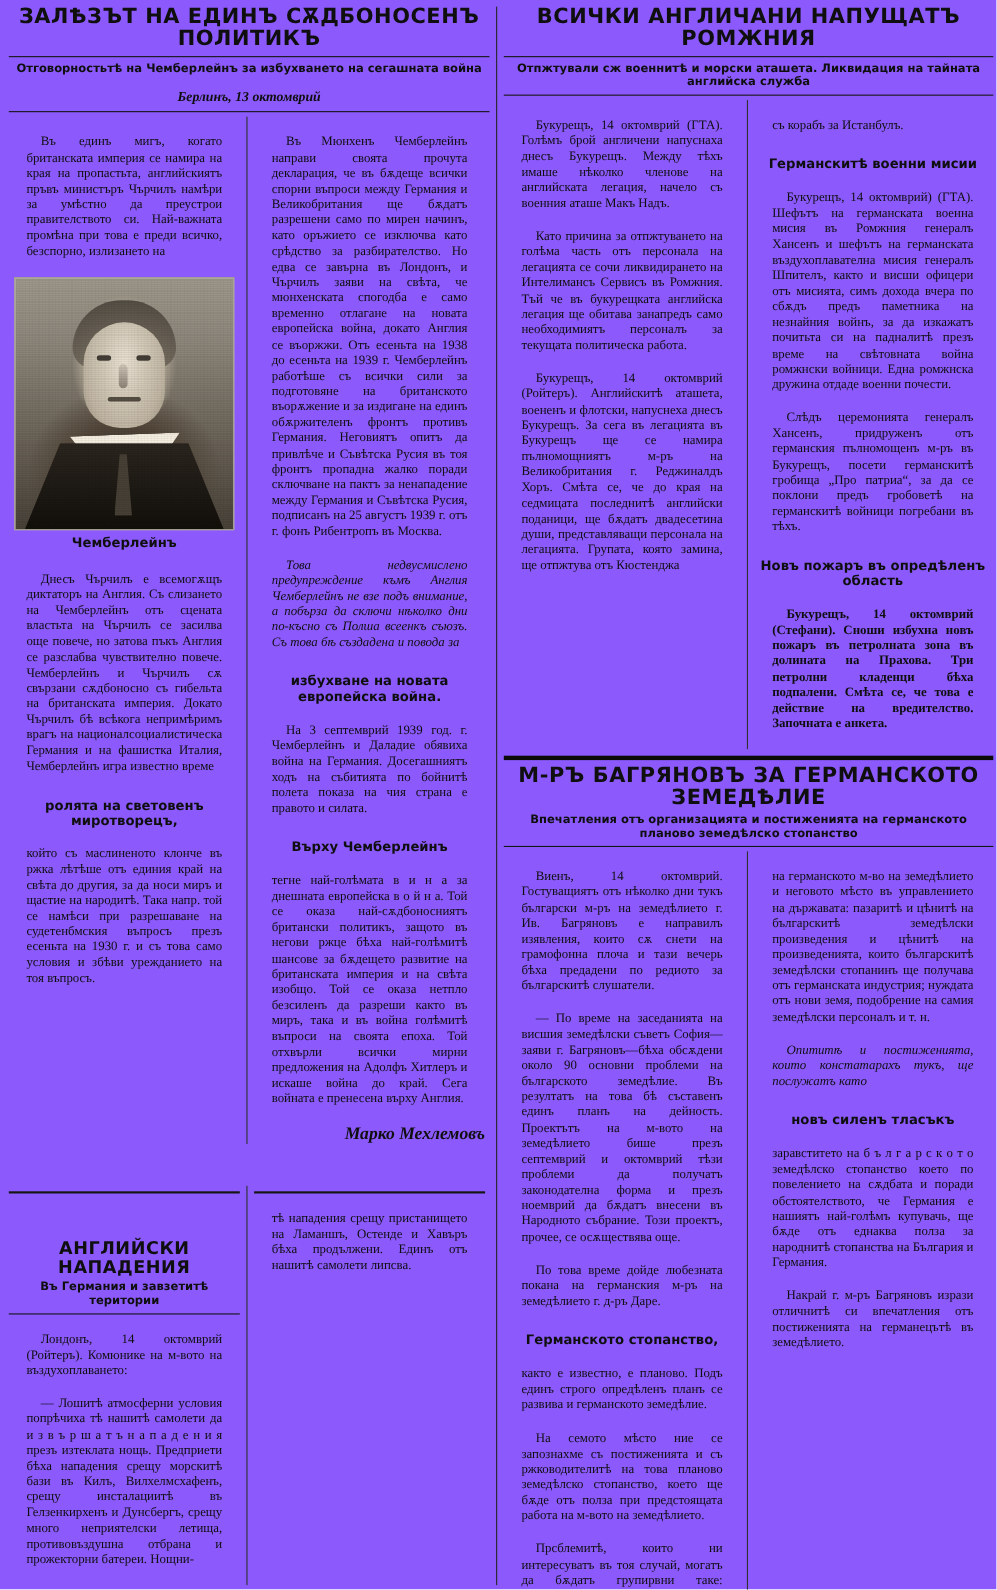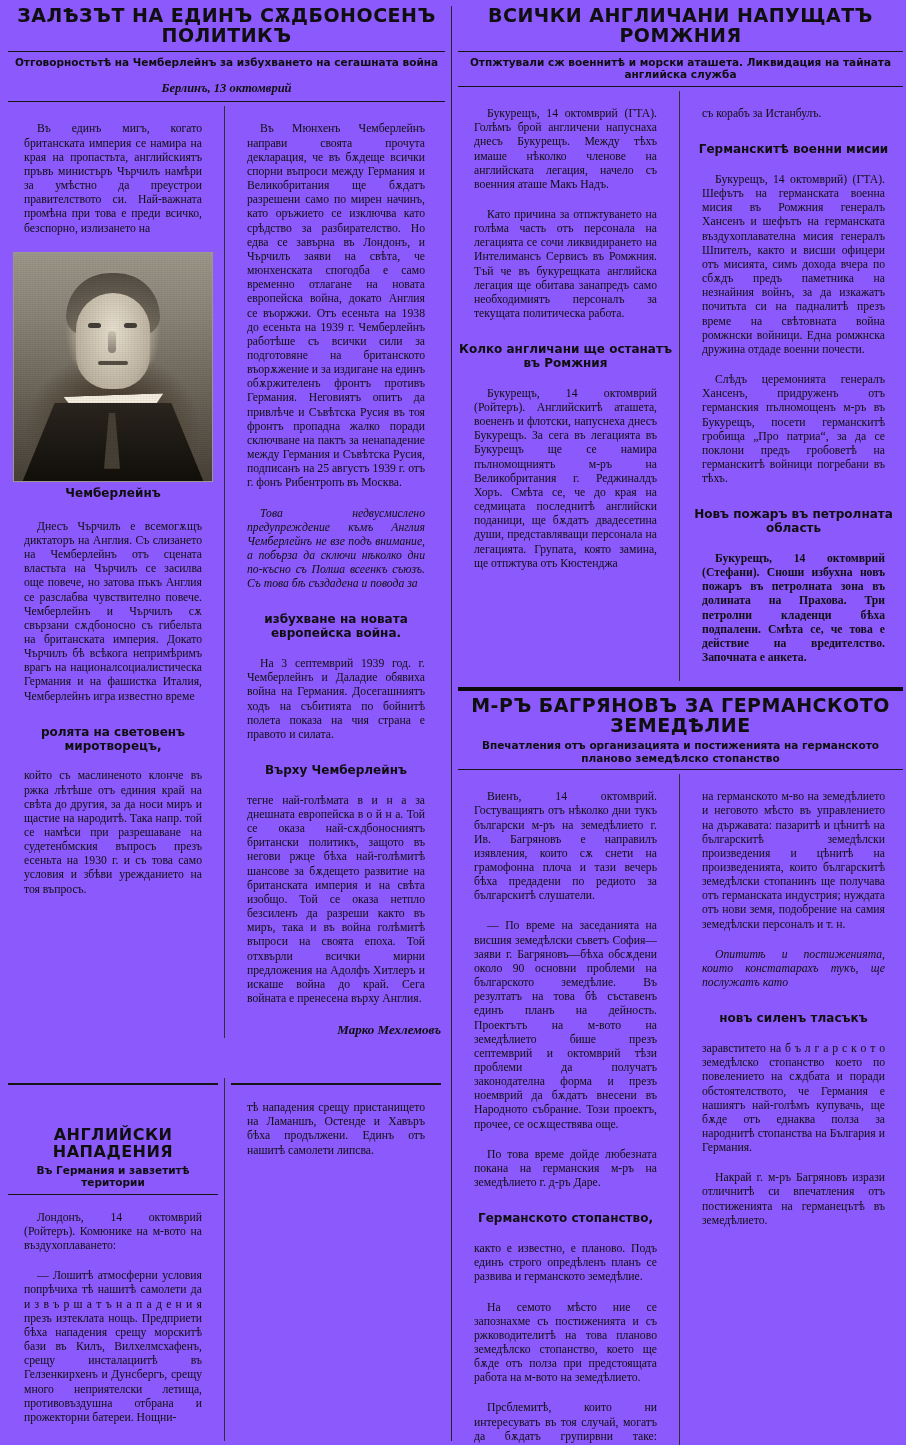--- a/index.html
+++ b/index.html
@@ -68,21 +68,21 @@
     font-weight: bold;
     font-size: 12px;
     text-align: center;
     line-height: 1.15;
     margin: 22px 0 3px 0;
   }
   .sig {
     text-align: right;
     font-style: italic;
     font-weight: bold;
-    font-size: 13px;
+    font-size: 16px;
     margin-top: 4px;
   }
   .rule {
     border: 0;
     border-top: 2px solid #1a1a1a;
     margin: 5px 0 4px 0;
   }
   .rule.thin { border-top: 1px solid #1a1a1a; }
   .rule.dbl {
     border: 0;
@@ -268,30 +268,29 @@
       <div>
         <div class="hl">Всички англичани напущатъ Ромжния</div>
         <hr class="rule thin">
         <div class="subhl">Отпжтували сж военнитѣ и морски аташета. Ликвидация на тайната английска служба</div>
         <hr class="rule thin">
 
         <div class="two">
           <div class="c" style="flex:0 0 215px;width:215px">
             <p>Букурещъ, 14 октомврий (ГТА). Голѣмъ брой англичени напуснаха днесъ Букурещъ. Между тѣхъ имаше нѣколко членове на английската легация, начело съ военния аташе Макъ Надъ.</p>
             <p>Като причина за отпжтуването на голѣма часть отъ персонала на легацията се сочи ликвидирането на Интелиманcъ Сервисъ въ Ромжния. Тъй че въ букурещката английска легация ще обитава занапредъ само необходимиятъ персоналъ за текущата политическа работа.</p>
-            <div class="subhead">Колко англичани ще останатъ въ Ромжния</div>
             <p>Букурещъ, 14 октомврий (Ройтеръ). Английскитѣ аташета, воененъ и флотски, напуснеха днесъ Букурещъ. За сега въ легацията въ Букурещъ ще се намира пълномощниятъ м-ръ на Великобритания г. Реджиналдъ Хоръ. Смѣта се, че до края на седмицата последнитѣ английски поданици, ще бѫдатъ двадесетина души, представляващи персонала на легацията. Групата, която замина, ще отпжтува отъ Кюстенджа</p>
           </div>
           <div class="gap"></div>
           <div class="c" style="flex:0 0 215px;width:215px">
             <p class="noind">съ корабъ за Истанбулъ.</p>
             <div class="subhead">Германскитѣ военни мисии</div>
             <p>Букурещъ, 14 октомврий) (ГТА). Шефътъ на германската военна мисия въ Ромжния генералъ Хансенъ и шефътъ на германската въздухоплавателна мисия генералъ Шпителъ, както и висши офицери отъ мисията, симъ дохода вчера по сбѫдъ предъ паметника на незнайния войнъ, за да изкажатъ почитьта си на падналитѣ презъ време на свѣтовната война ромжнски войници. Една ромжнска дружина отдаде военни почести.</p>
             <p>Слѣдъ церемонията генералъ Хансенъ, придруженъ отъ германския пълномощенъ м-ръ въ Букурещъ, посети германскитѣ гробища „Про патриа“, за да се поклони предъ гробоветѣ на германскитѣ войници погребани въ тѣхъ.</p>
-            <div class="subhead">Новъ пожаръ въ петролната область</div>
+            <div class="subhead">Новъ пожаръ въ опредѣленъ область</div>
             <p class="bold">Букурещъ, 14 октомврий (Стефани). Сноши избухна новъ пожаръ въ петролната зона въ долината на Прахова. Три петролни кладенци бѣха подпалени. Смѣта се, че това е действие на вредителство. Започната е анкета.</p>
           </div>
         </div>
       </div>
 
       <hr class="rule dbl">
 
       <div>
         <div class="hl">М-РЪ БАГРЯНОВЪ ЗА ГЕРМАНСКОТО ЗЕМЕДѢЛИЕ</div>
         <div class="subhl">Впечатления отъ организацията и постиженията на германското планово земедѣлско стопанство</div>

